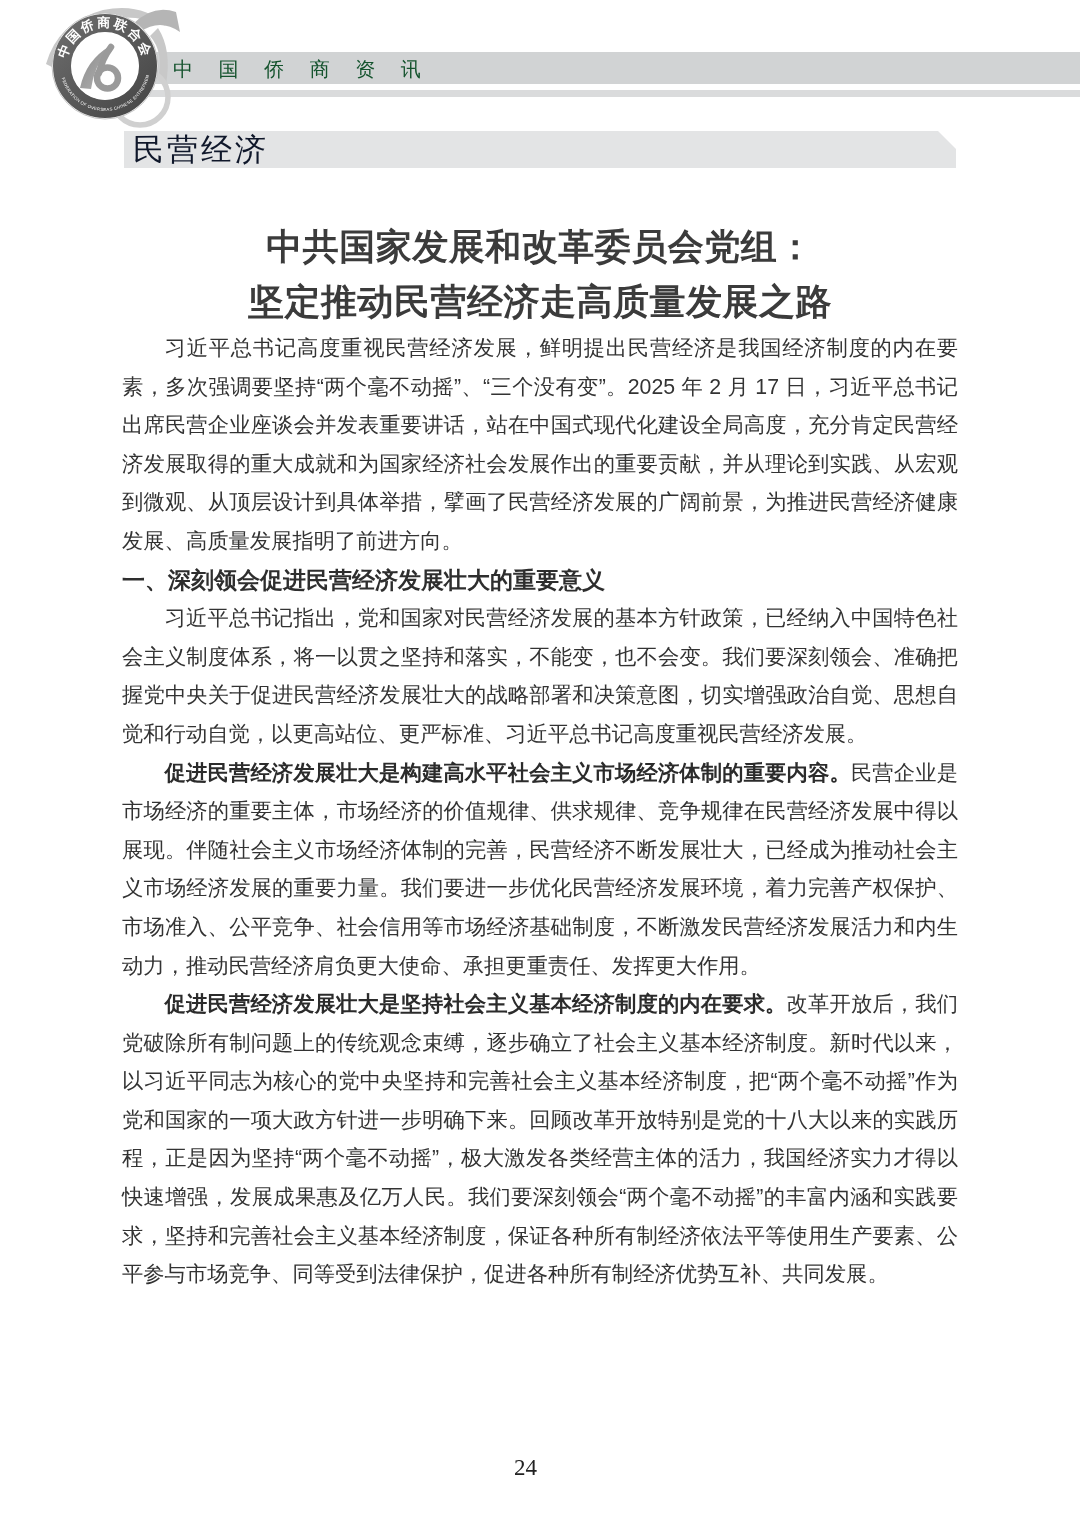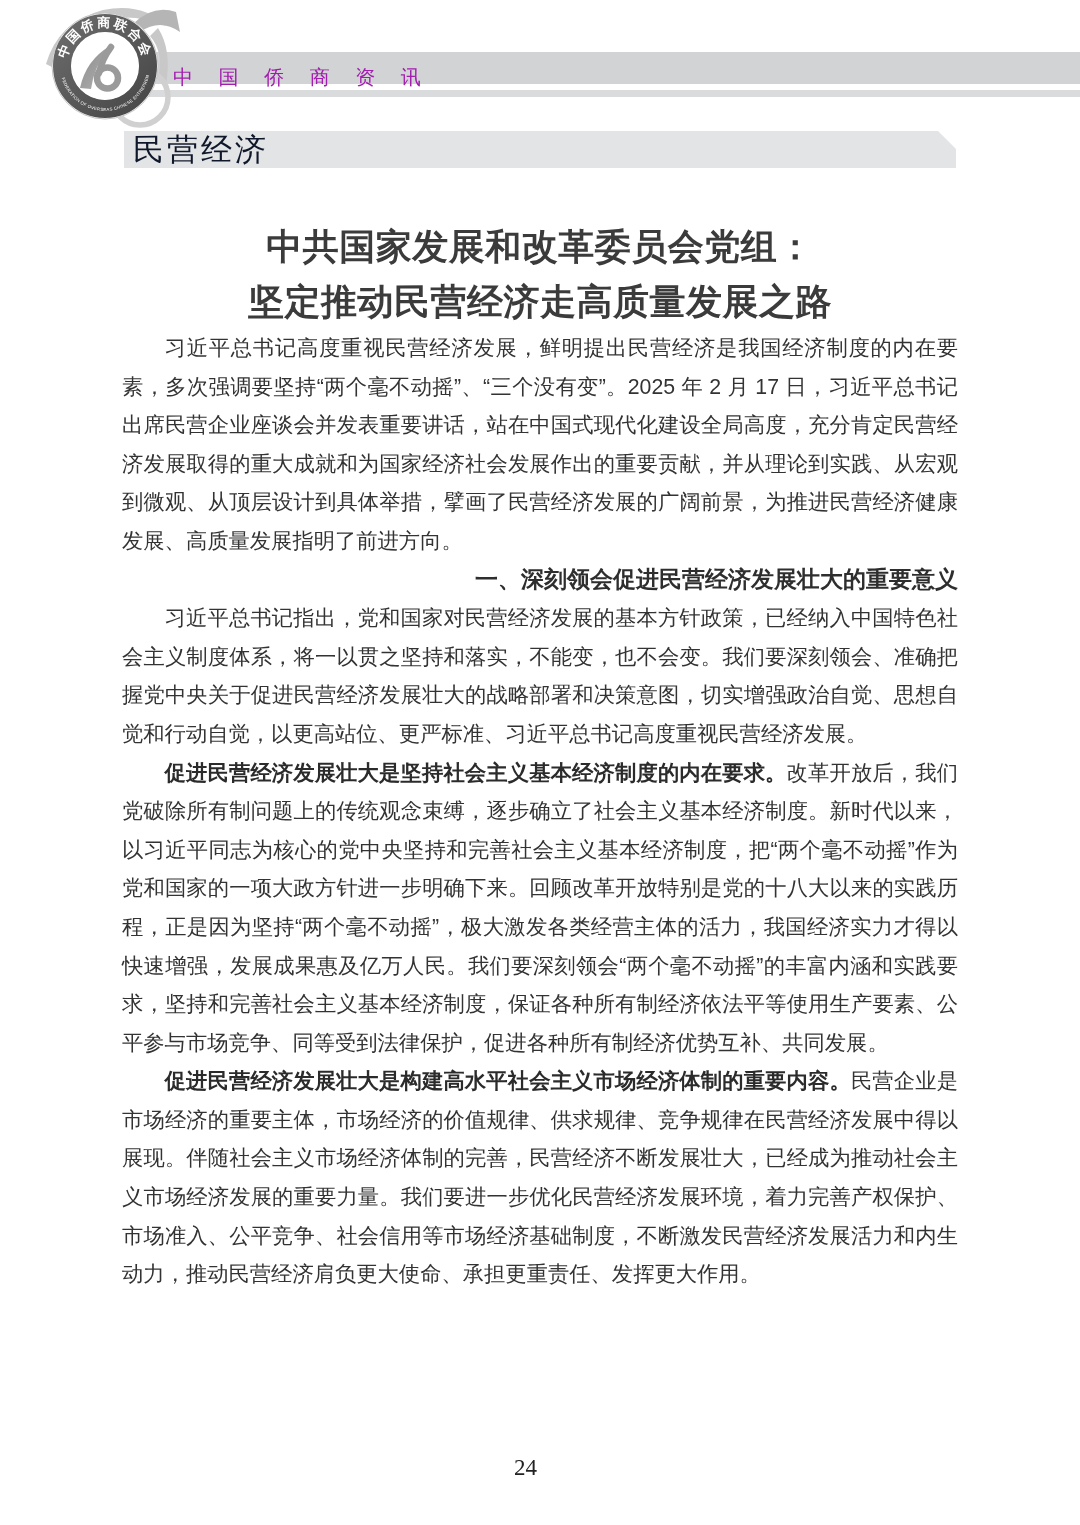--- a/index.html
+++ b/index.html
@@ -15,24 +15,24 @@
   .masthead-bar {
     position: absolute;
     left: 129px; top: 52px;
     width: 951px; height: 32px;
     background: #d1d3d4;
     z-index: 1;
   }
   .masthead-bar .masthead-text {
     display: block;
     padding-left: 44px;
-    padding-top: 12px;
+    padding-top: 4px;
     font-size: 20px;
     letter-spacing: 10px;
-    color: #a21caf;
+    color: #14532d;
     font-family: "Liberation Sans", "DejaVu Sans", sans-serif;
     white-space: nowrap;
   }
   .masthead-stripe {
     position: absolute;
     left: 137px; top: 90px;
     width: 943px; height: 7px;
     background: #dadbdc;
     z-index: 1;
   }
@@ -91,24 +91,23 @@
   }
   .body-text p.para b.lead {
     font-weight: bold;
     color: #2b2b2b;
   }
   .body-text h2.sec-heading {
     margin: 0;
     font-size: 23px;
     line-height: 38.6px;
     font-weight: bold;
-    text-align: right;
+    text-align: left;
     text-indent: 0;
     color: #2e2e2e;
-    font-family: Liberation Serif, serif;
   }
   
   .page-number {
     position: absolute;
     left: 0; top: 1455px;
     width: 1051px;
     text-align: center;
     font-size: 23px;
     color: #222222;
     font-family: "Liberation Serif", "DejaVu Serif", serif;
@@ -170,22 +169,22 @@
       <span class="tl">坚定推动民营经济走高质量发展之路</span>
     </h1>
 
     <div class="body-text">
       <p class="para"><span>习近平总书记高度重视民营经济发展，鲜明提出民营经济是我国经济制度的内在要素，多次强调要坚持“两个毫不动摇”、“三个没有变”。2025 年 2 月 17 日，习近平总书记出席民营企业座谈会并发表重要讲话，站在中国式现代化建设全局高度，充分肯定民营经济发展取得的重大成就和为国家经济社会发展作出的重要贡献，并从理论到实践、从宏观到微观、从顶层设计到具体举措，擘画了民营经济发展的广阔前景，为推进民营经济健康发展、高质量发展指明了前进方向。</span></p>
 
       <h2 class="sec-heading">一、深刻领会促进民营经济发展壮大的重要意义</h2>
 
       <p class="para"><b class="lead"></b><span>习近平总书记指出，党和国家对民营经济发展的基本方针政策，已经纳入中国特色社会主义制度体系，将一以贯之坚持和落实，不能变，也不会变。我们要深刻领会、准确把握党中央关于促进民营经济发展壮大的战略部署和决策意图，切实增强政治自觉、思想自觉和行动自觉，以更高站位、更严标准、习近平总书记高度重视民营经济发展。</span></p>
 
+      <p class="para"><b class="lead">促进民营经济发展壮大是构建高水平社会主义市场经济体制的重要内容。</b><span>民营企业是市场经济的重要主体，市场经济的价值规律、供求规律、竞争规律在民营经济发展中得以展现。伴随社会主义市场经济体制的完善，民营经济不断发展壮大，已经成为推动社会主义市场经济发展的重要力量。我们要进一步优化民营经济发展环境，着力完善产权保护、市场准入、公平竞争、社会信用等市场经济基础制度，不断激发民营经济发展活力和内生动力，推动民营经济肩负更大使命、承担更重责任、发挥更大作用。</span></p>
+
       <p class="para"><b class="lead">促进民营经济发展壮大是坚持社会主义基本经济制度的内在要求。</b><span>改革开放后，我们党破除所有制问题上的传统观念束缚，逐步确立了社会主义基本经济制度。新时代以来，以习近平同志为核心的党中央坚持和完善社会主义基本经济制度，把“两个毫不动摇”作为党和国家的一项大政方针进一步明确下来。回顾改革开放特别是党的十八大以来的实践历程，正是因为坚持“两个毫不动摇”，极大激发各类经营主体的活力，我国经济实力才得以快速增强，发展成果惠及亿万人民。我们要深刻领会“两个毫不动摇”的丰富内涵和实践要求，坚持和完善社会主义基本经济制度，保证各种所有制经济依法平等使用生产要素、公平参与市场竞争、同等受到法律保护，促进各种所有制经济优势互补、共同发展。</span></p>
-
-      <p class="para"><b class="lead">促进民营经济发展壮大是构建高水平社会主义市场经济体制的重要内容。</b><span>民营企业是市场经济的重要主体，市场经济的价值规律、供求规律、竞争规律在民营经济发展中得以展现。伴随社会主义市场经济体制的完善，民营经济不断发展壮大，已经成为推动社会主义市场经济发展的重要力量。我们要进一步优化民营经济发展环境，着力完善产权保护、市场准入、公平竞争、社会信用等市场经济基础制度，不断激发民营经济发展活力和内生动力，推动民营经济肩负更大使命、承担更重责任、发挥更大作用。</span></p>
 
     </div>
   </div>
 
   <div class="page-number">24</div>
 
 </div>
 
 </body></html>

